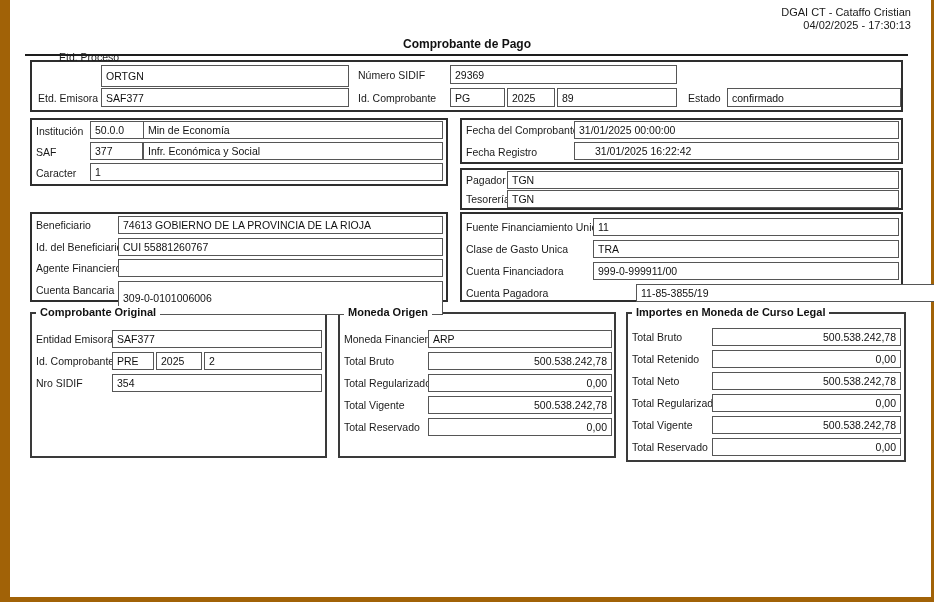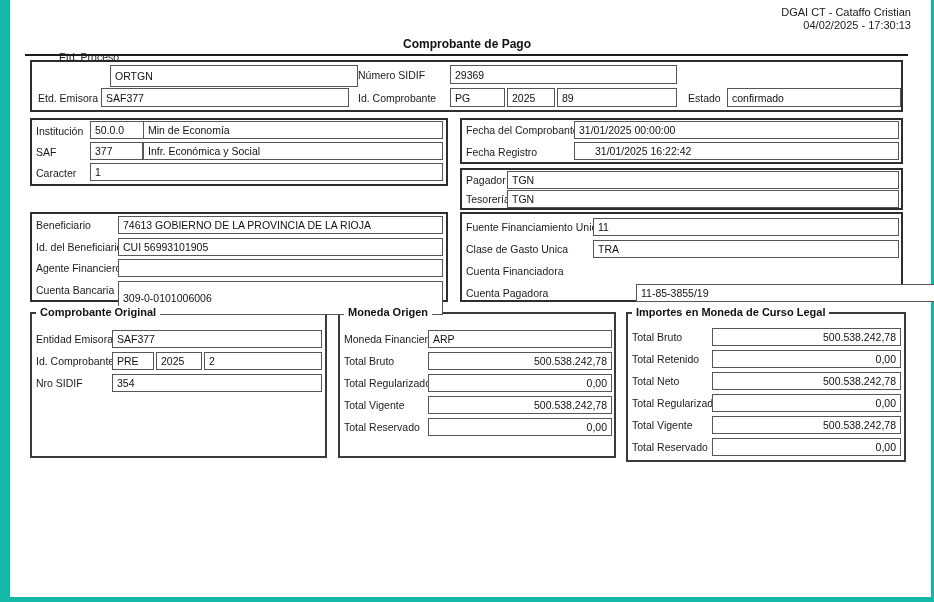--- a/index.html
+++ b/index.html
@@ -1,16 +1,16 @@
 <!DOCTYPE html>
 <html><head>
 <meta charset="utf-8">
 <style>
   html,body{margin:0;padding:0;}
-  .screen{position:relative;width:934px;height:602px;background:#14b8a6;font-family:"Liberation Sans",sans-serif;overflow:hidden;}
+  .screen{position:relative;width:934px;height:602px;background:#a16207;font-family:"Liberation Sans",sans-serif;overflow:hidden;}
   .paper{position:absolute;left:10px;top:0;width:921px;height:597px;background:#ffffff;}
   .hdr{position:absolute;right:23px;font-size:11px;color:#1a1a1a;text-align:right;white-space:nowrap;}
   .title{position:absolute;left:0;top:37px;width:934px;text-align:center;font-size:12px;font-weight:bold;color:#111;}
   .title-rule{position:absolute;left:25px;top:54px;width:883px;height:2px;background:#1d1d1d;}
   .box{position:absolute;border:2px solid #2e2e2e;background:#fff;box-sizing:border-box;}
   .fs{position:absolute;border:2px solid #3a3a3a;background:#fff;box-sizing:border-box;}
   .legend{position:absolute;font-size:11px;font-weight:bold;color:#111;background:#fff;padding:0 4px;white-space:nowrap;z-index:3;}
   .lbl{position:absolute;font-size:10.5px;color:#1a1a1a;white-space:nowrap;z-index:2;}
   .fld{position:absolute;border:1px solid #565656;background:#fff;font-size:10.5px;color:#111;
        padding:0 4px;display:flex;align-items:center;white-space:nowrap;overflow:hidden;box-sizing:border-box;z-index:2;}
@@ -22,21 +22,21 @@
 <div class="screen">
   <div class="paper"></div>
 
   <div class="hdr" style="top:6px;">DGAI CT - Cataffo Cristian</div>
   <div class="hdr" style="top:19px;">04/02/2025 - 17:30:13</div>
   <div class="title">Comprobante de Pago</div>
   <div class="title-rule"></div>
 
   <div class="box" style="left:30px;top:60px;width:873px;height:52px;"></div>
   <div class="lbl" style="left:38px;top:51px;padding-left:21px;">Etd. Proceso</div>
-  <div class="fld" style="left:101px;top:65px;width:248px;height:22px;margin-left:9px;">ORTGN</div>
+  <div class="fld" style="left:101px;top:65px;width:248px;height:22px;">ORTGN</div>
   <div class="lbl" style="left:358px;top:69px;">Número SIDIF</div>
   <div class="fld" style="left:450px;top:65px;width:227px;height:19px;">29369</div>
   <div class="lbl" style="left:38px;top:92px;">Etd. Emisora</div>
   <div class="fld" style="left:101px;top:88px;width:248px;height:19px;">SAF377</div>
   <div class="lbl" style="left:358px;top:92px;">Id. Comprobante</div>
   <div class="fld" style="left:450px;top:88px;width:55px;height:19px;">PG</div>
   <div class="fld" style="left:507px;top:88px;width:48px;height:19px;">2025</div>
   <div class="fld" style="left:557px;top:88px;width:120px;height:19px;">89</div>
   <div class="lbl" style="left:688px;top:92px;text-align:center;">Estado</div>
   <div class="fld" style="left:727px;top:88px;width:174px;height:19px;">confirmado</div>
@@ -60,32 +60,33 @@
   <div class="box" style="left:460px;top:168px;width:443px;height:42px;"></div>
   <div class="lbl" style="left:466px;top:174px;">Pagador</div>
   <div class="fld" style="left:507px;top:171px;width:392px;height:18px;">TGN</div>
   <div class="lbl" style="left:466px;top:193px;">Tesorería</div>
   <div class="fld" style="left:507px;top:190px;width:392px;height:18px;">TGN</div>
 
   <div class="box" style="left:30px;top:212px;width:418px;height:90px;"></div>
   <div class="lbl" style="left:36px;top:219px;">Beneficiario</div>
   <div class="fld" style="left:118px;top:216px;width:325px;height:18px;">74613 GOBIERNO DE LA PROVINCIA DE LA RIOJA</div>
   <div class="lbl" style="left:36px;top:241px;">Id. del Beneficiario</div>
-  <div class="fld" style="left:118px;top:238px;width:325px;height:18px;">CUI 56993101905</div>
+  <div class="fld" style="left:118px;top:238px;width:325px;height:18px;">CUI 55881260767</div>
   <div class="lbl" style="left:36px;top:262px;">Agente Financiero</div>
   <div class="fld" style="left:118px;top:259px;width:325px;height:18px;"></div>
   <div class="lbl" style="left:36px;top:284px;">Cuenta Bancaria</div>
   <div class="fld" style="left:118px;top:281px;width:325px;height:34px;">309-0-0101006006</div>
 
   <div class="box" style="left:460px;top:212px;width:443px;height:90px;"></div>
   <div class="lbl" style="left:466px;top:221px;">Fuente Financiamiento Unica</div>
   <div class="fld" style="left:593px;top:218px;width:306px;height:18px;">11</div>
   <div class="lbl" style="left:466px;top:243px;">Clase de Gasto Unica</div>
   <div class="fld" style="left:593px;top:240px;width:306px;height:18px;">TRA</div>
   <div class="lbl" style="left:466px;top:265px;">Cuenta Financiadora</div>
+  <div class="fld" style="left:593px;top:262px;width:306px;height:18px;">999-0-999911/00</div>
   <div class="lbl" style="left:466px;top:287px;">Cuenta Pagadora</div>
   <div class="fld" style="left:600px;top:284px;width:362px;height:18px;margin-left:36px;">11-85-3855/19</div>
 
   <div class="fs" style="left:30px;top:312px;width:297px;height:146px;"></div>
   <div class="legend" style="left:36px;top:306px;">Comprobante Original</div>
   <div class="lbl" style="left:36px;top:333px;">Entidad Emisora</div>
   <div class="fld" style="left:112px;top:330px;width:210px;height:18px;">SAF377</div>
   <div class="lbl" style="left:36px;top:355px;">Id. Comprobante</div>
   <div class="fld" style="left:112px;top:352px;width:42px;height:18px;">PRE</div>
   <div class="fld" style="left:156px;top:352px;width:46px;height:18px;">2025</div>

